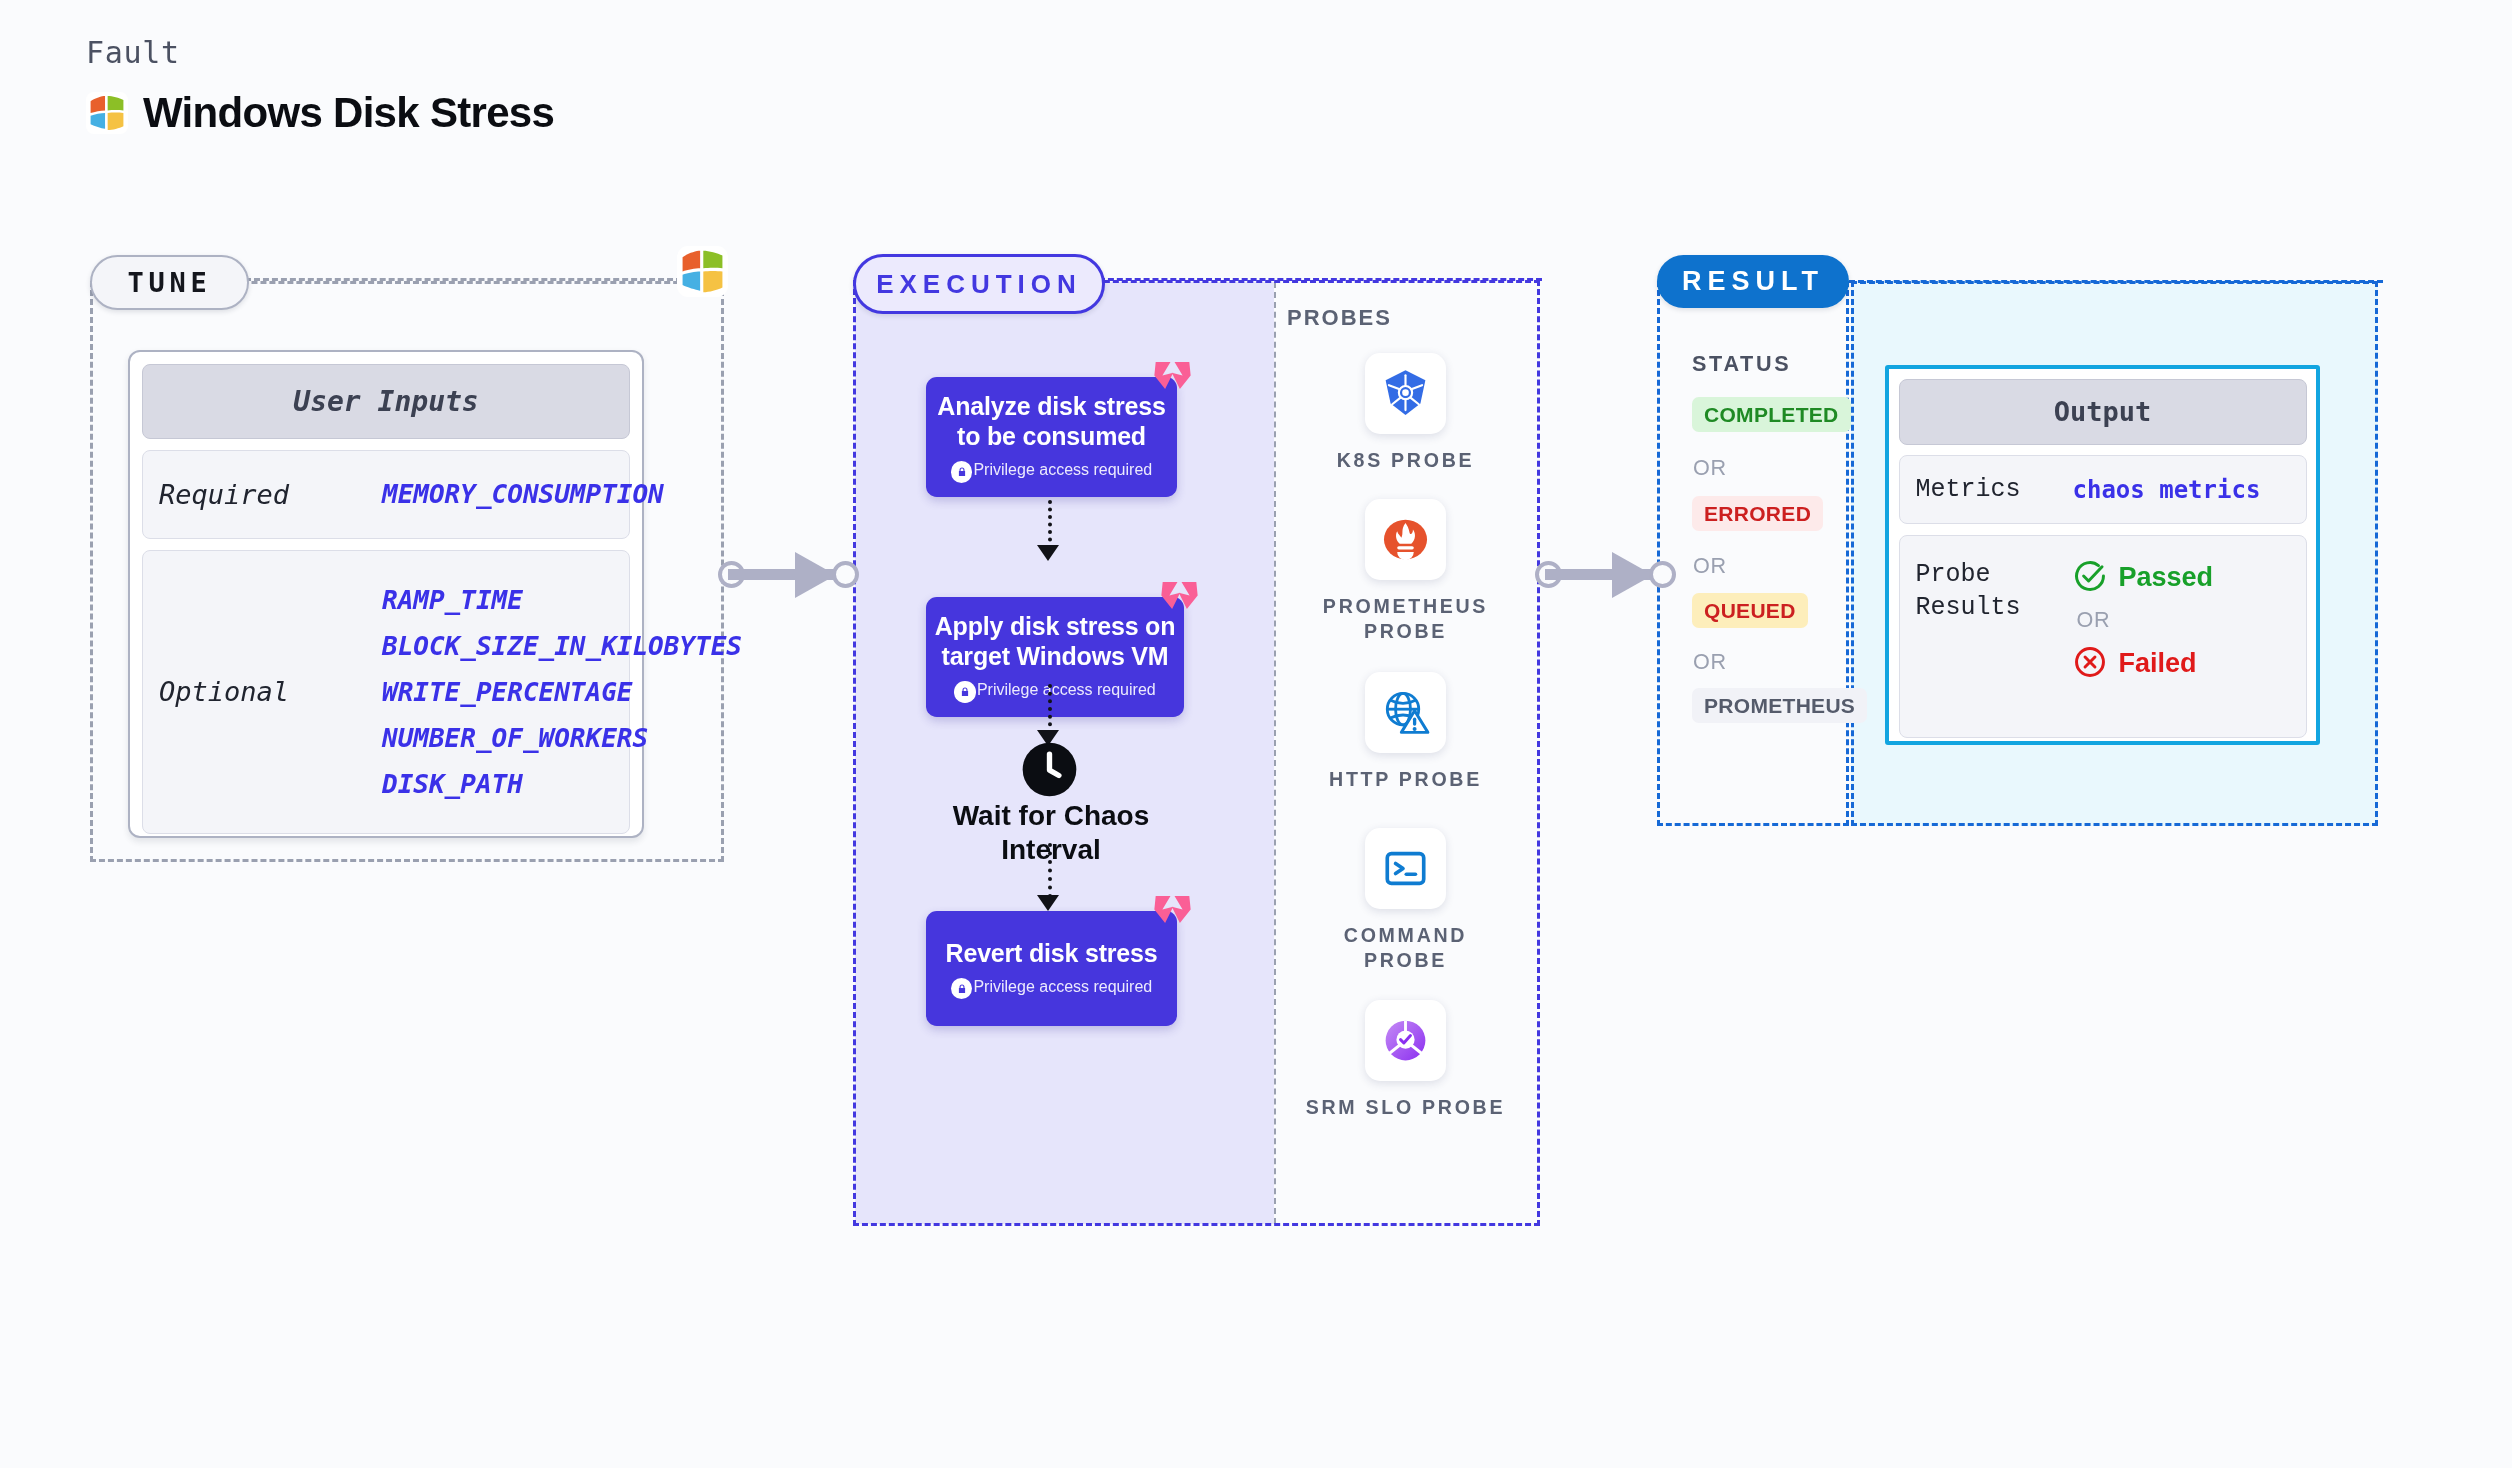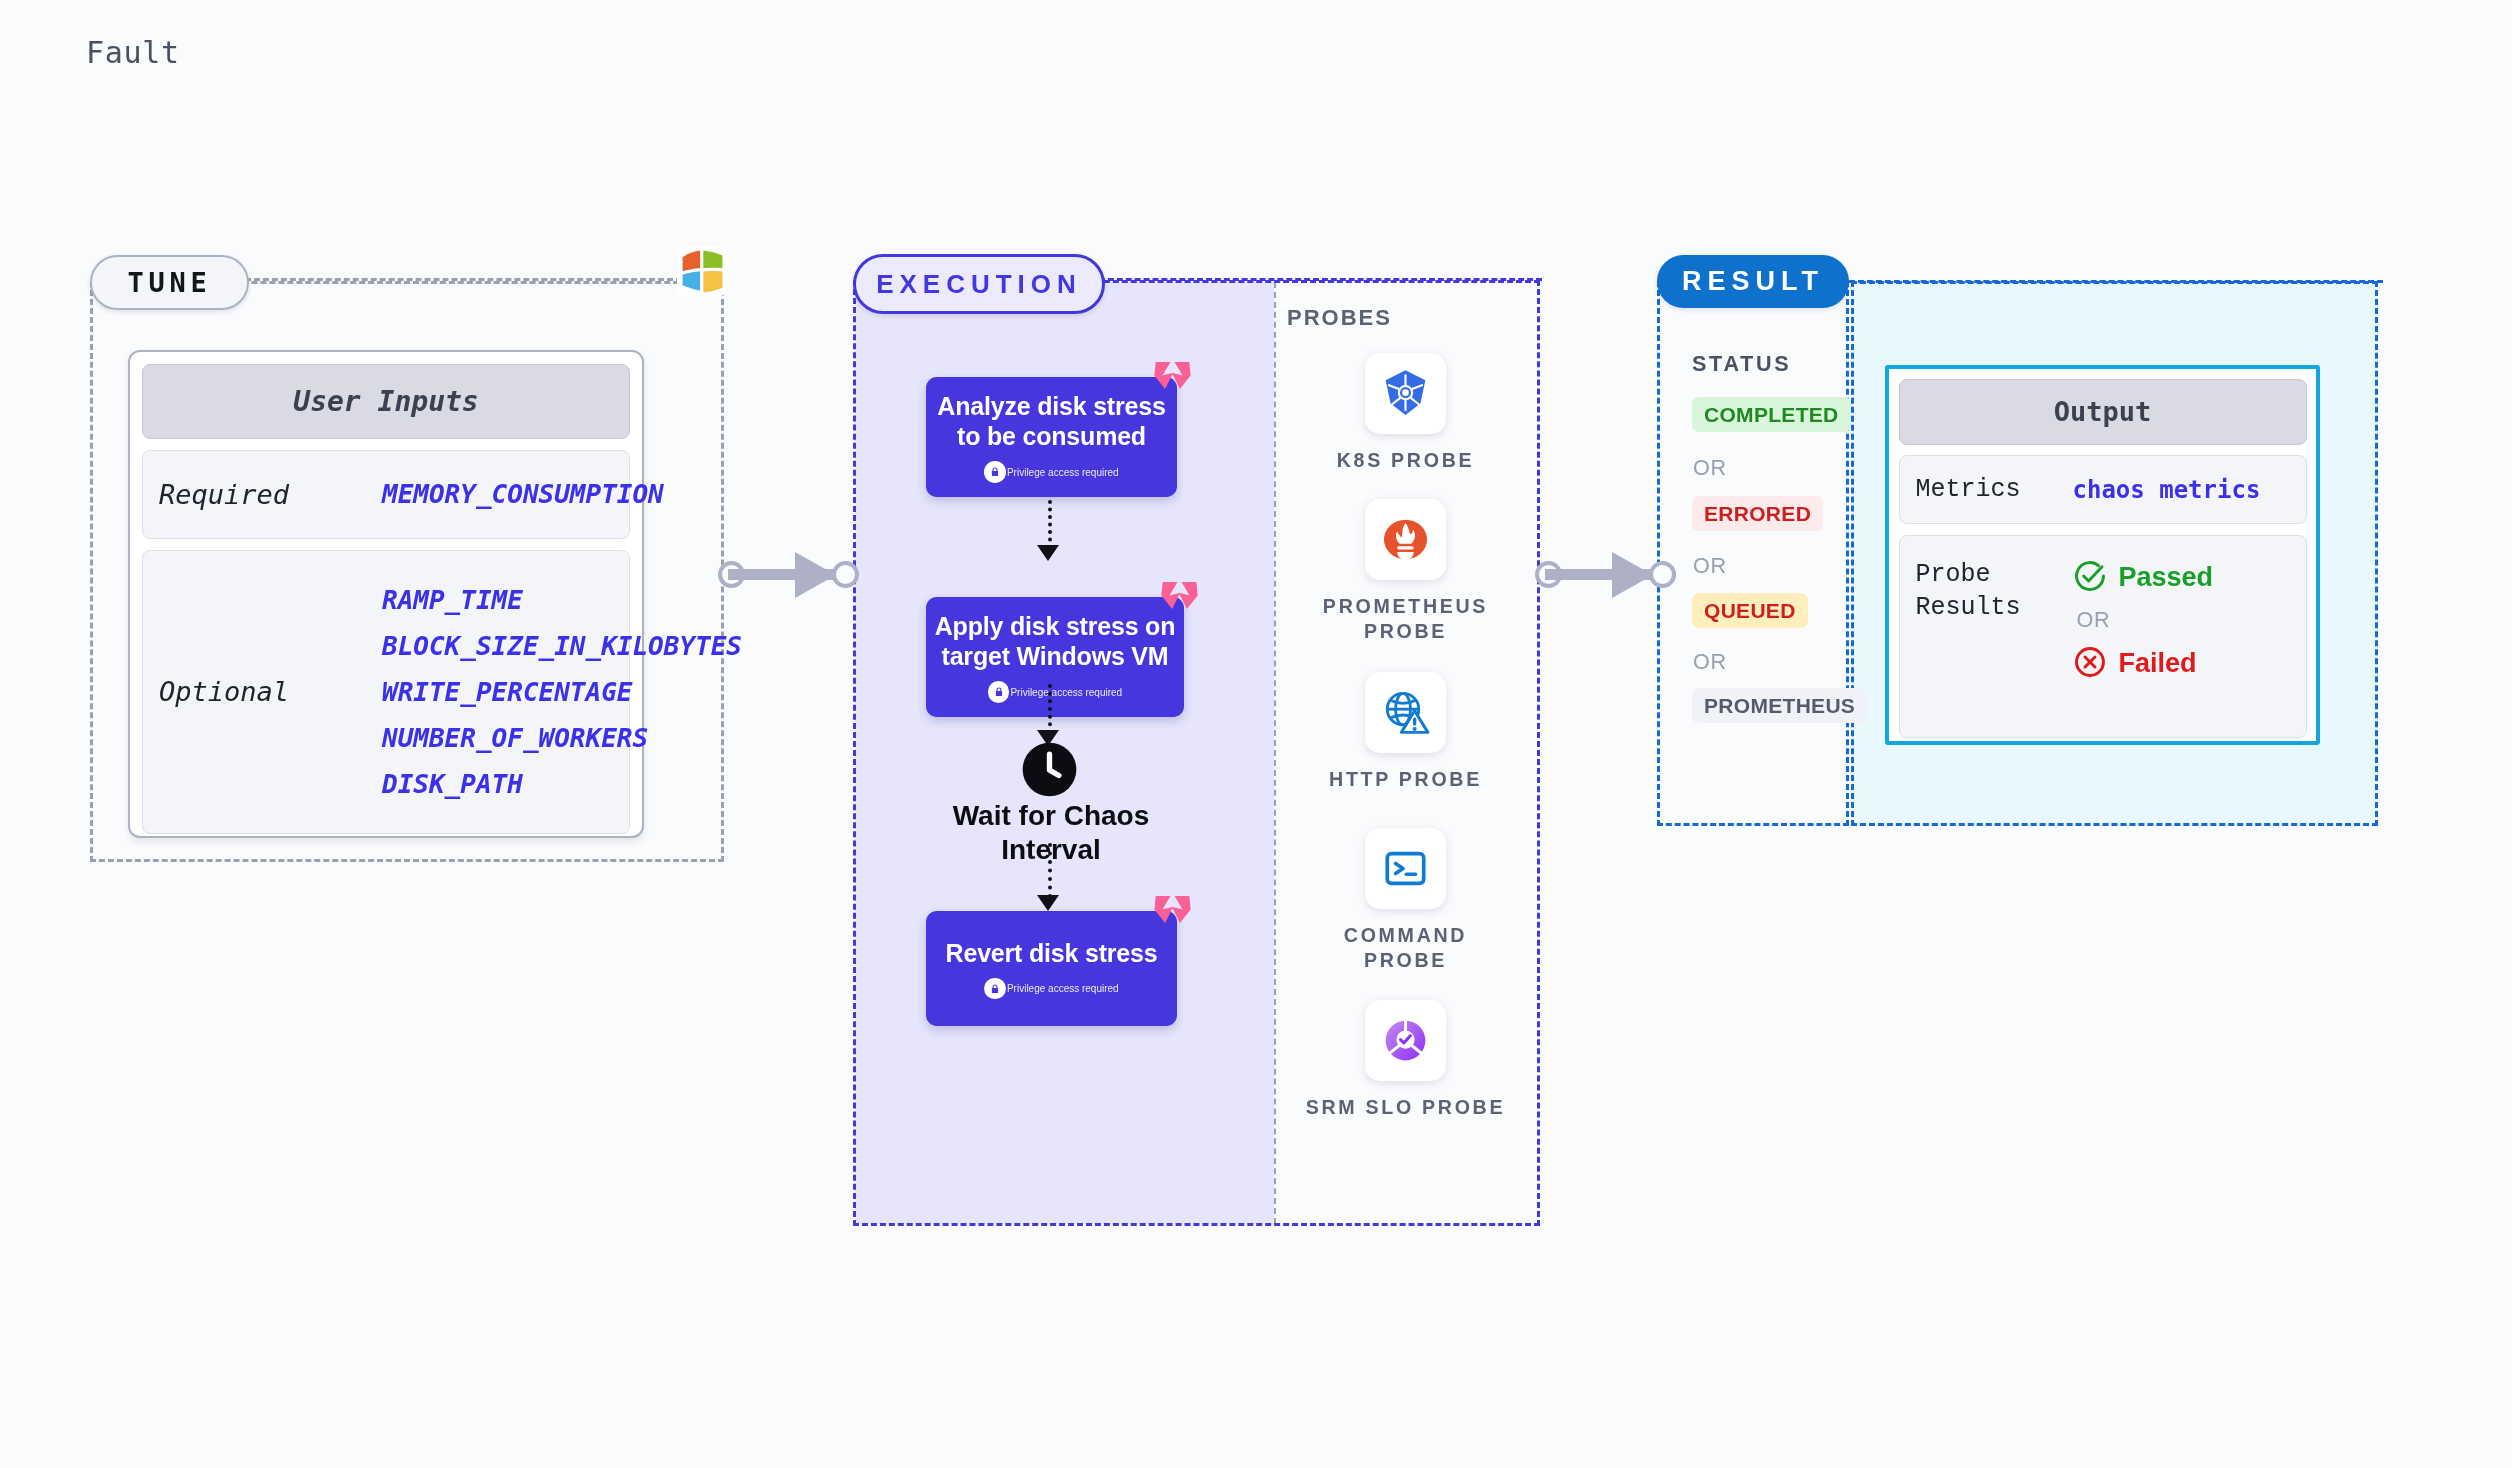--- a/index.html
+++ b/index.html
@@ -147,22 +147,22 @@
     position:absolute;background:#4636dd;border-radius:10.8px;
     box-shadow:0 4px 9.5px rgba(60,50,160,.24);
     display:flex;flex-direction:column;align-items:center;justify-content:center;
     color:#ffffff;box-sizing:border-box;
   }
   .flow-node .ttl{
     font-size:25px;font-weight:bold;line-height:1.22;text-align:center;
     letter-spacing:-0.2px;
   }
   .flow-node .priv{
-    margin-top:9.5px;display:flex;align-items:center;gap:1px;
-    font-size:10px;color:#eceafd;
+    margin-top:9.5px;display:flex;align-items:flex-start;gap:1px;
+    font-size:16px;color:#eceafd;
   }
   .lockdot{
     width:21.6px;height:21.6px;border-radius:50%;background:#ffffff;
     display:flex;align-items:center;justify-content:center;flex:none;
   }
   .flag{
     position:absolute;right:-15px;top:-19px;width:39px;height:35px;z-index:3;
   }
   #node1{left:926px;top:377px;width:251px;height:120px;}
   #node2{left:926px;top:561px;width:258px;height:120px;margin-top:36px;}
@@ -249,20 +249,32 @@
   .result-line .txt{font-size:27px;font-weight:bold;}
   .res-pass .txt{color:#18a02a;}
   .res-fail .txt{color:#e01a1a;}
   .res-or{font-size:21.6px;color:#9aa0b0;margin:12px 0 12px 4px;letter-spacing:0.7px;}
 </style>
 </head>
 <body>
 
 <div id="hdr">
   <div class="kicker">Fault</div>
+  <div class="titlerow">
+    <span class="winlogo">
+      <svg width="42" height="42" viewBox="0 0 64 64">
+        <rect x="0" y="0" width="64" height="64" rx="12" fill="#ffffff"></rect>
+        <path d="M7 14 C14 9 24 6 29 6 L29 28 C23 28 13 30 7 32 Z" fill="#e8602c"></path>
+        <path d="M33 6 C40 6 51 9 57 12 L57 28 C50 27 40 27 33 28 Z" fill="#8cbf26"></path>
+        <path d="M7 36 C13 34 23 32 29 32 L29 56 C23 55 13 52 7 49 Z" fill="#45b0e3"></path>
+        <path d="M33 32 C40 31 50 31 57 32 L57 52 C51 55 40 58 33 58 Z" fill="#f5c243"></path>
+      </svg>
+    </span>
+    <span class="title">Windows Disk Stress</span>
+  </div>
 </div>
 
 <div id="tune-leader"></div>
 <div id="win-badge">
   <svg width="51" height="51" viewBox="0 0 64 64">
     <rect x="0" y="0" width="64" height="64" rx="14" fill="#ffffff"></rect>
     <path d="M7 14 C14 9 24 6 29 6 L29 28 C23 28 13 30 7 32 Z" fill="#e8602c"></path>
     <path d="M33 6 C40 6 51 9 57 12 L57 28 C50 27 40 27 33 28 Z" fill="#8cbf26"></path>
     <path d="M7 36 C13 34 23 32 29 32 L29 56 C23 55 13 52 7 49 Z" fill="#45b0e3"></path>
     <path d="M33 32 C40 31 50 31 57 32 L57 52 C51 55 40 58 33 58 Z" fill="#f5c243"></path>

